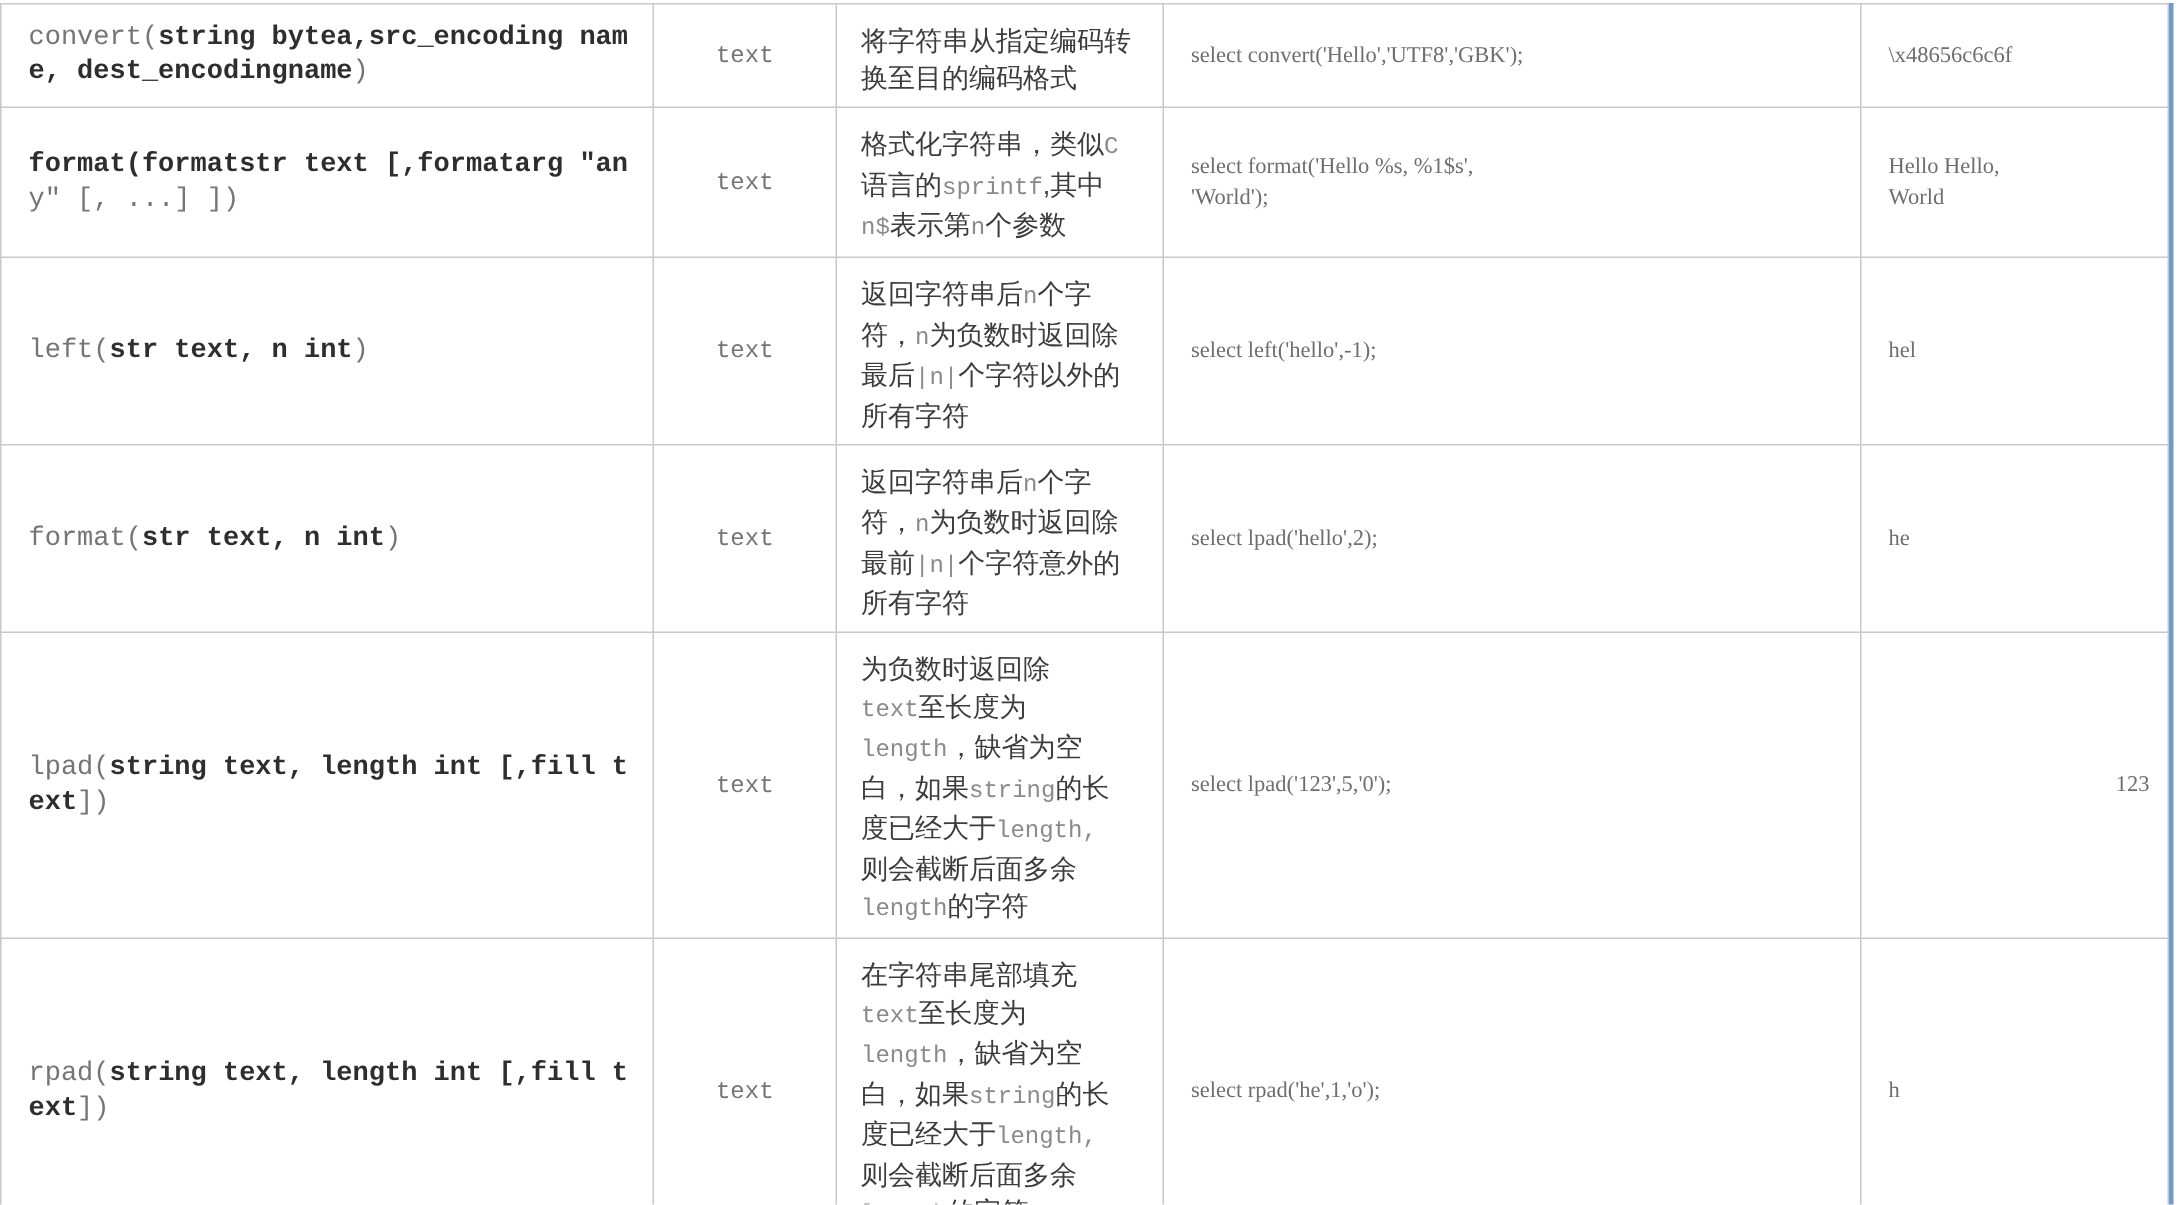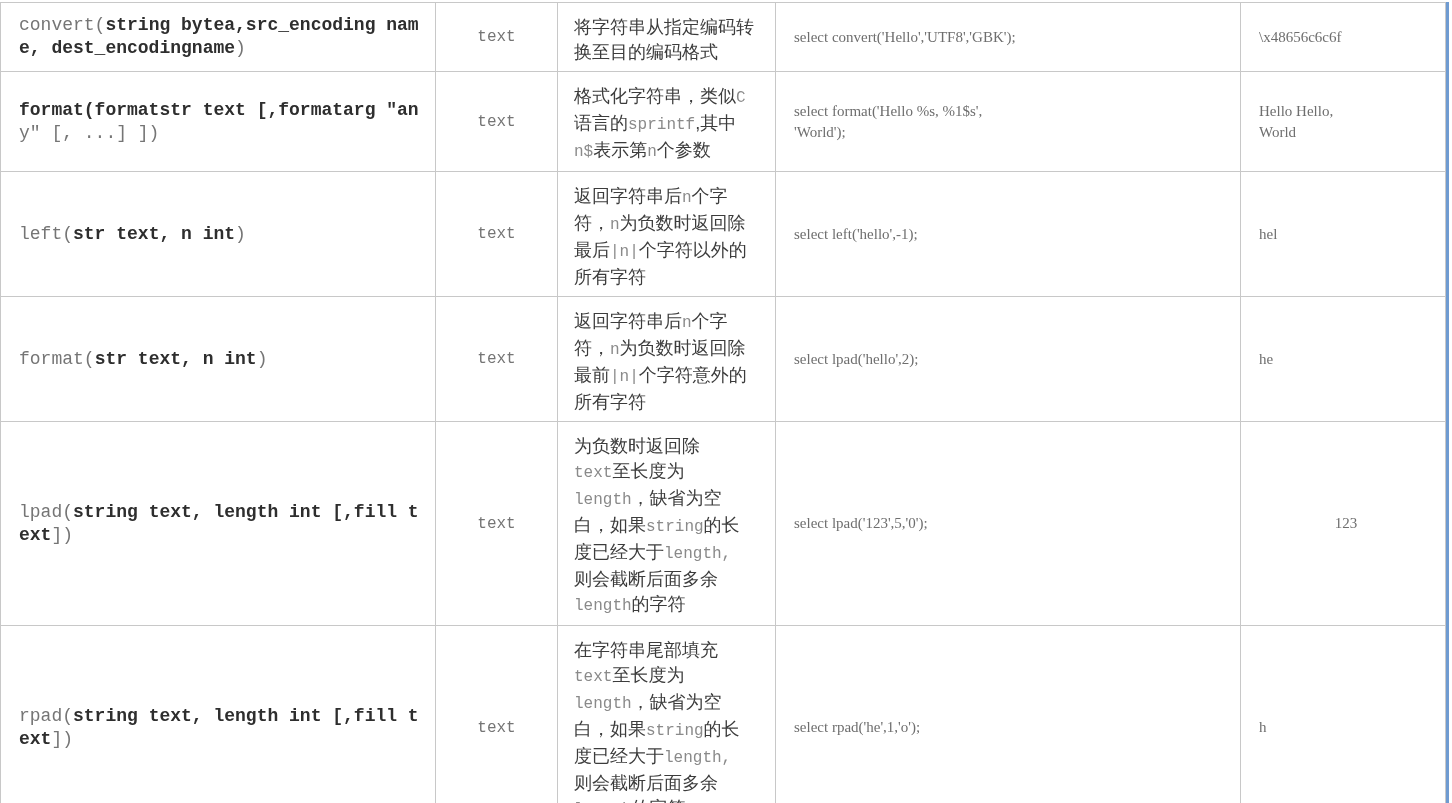--- a/index.html
+++ b/index.html
@@ -97,21 +97,21 @@
 ext</span><span class="seg-fn">])</span></td>
           <td class="type-cell">text</td>
           <td class="desc-cell"><span class="seg-cn">为负数时返回除
 </span><span class="seg-code">text</span><span class="seg-cn">至长度为
 </span><span class="seg-code">length</span><span class="seg-cn">，缺省为空
 白，如果</span><span class="seg-code">string</span><span class="seg-cn">的长
 度已经大于</span><span class="seg-code">length,</span><span class="seg-cn">
 则会截断后面多余
 </span><span class="seg-code">length</span><span class="seg-cn">的字符</span></td>
           <td class="example-cell">select lpad('123',5,'0');</td>
-          <td class="result-cell" style="text-align: center;">123</td>
+          <td class="result-cell" style="text-align: right;">123</td>
         </tr>
         <tr class="row-5">
           <td class="sig-cell"><span class="seg-fn">rpad(</span><span class="seg-arg">string text, length int [,fill t
 ext</span><span class="seg-fn">])</span></td>
           <td class="type-cell">text</td>
           <td class="desc-cell"><span class="seg-cn">在字符串尾部填充
 </span><span class="seg-code">text</span><span class="seg-cn">至长度为
 </span><span class="seg-code">length</span><span class="seg-cn">，缺省为空
 白，如果</span><span class="seg-code">string</span><span class="seg-cn">的长
 度已经大于</span><span class="seg-code">length,</span><span class="seg-cn">

